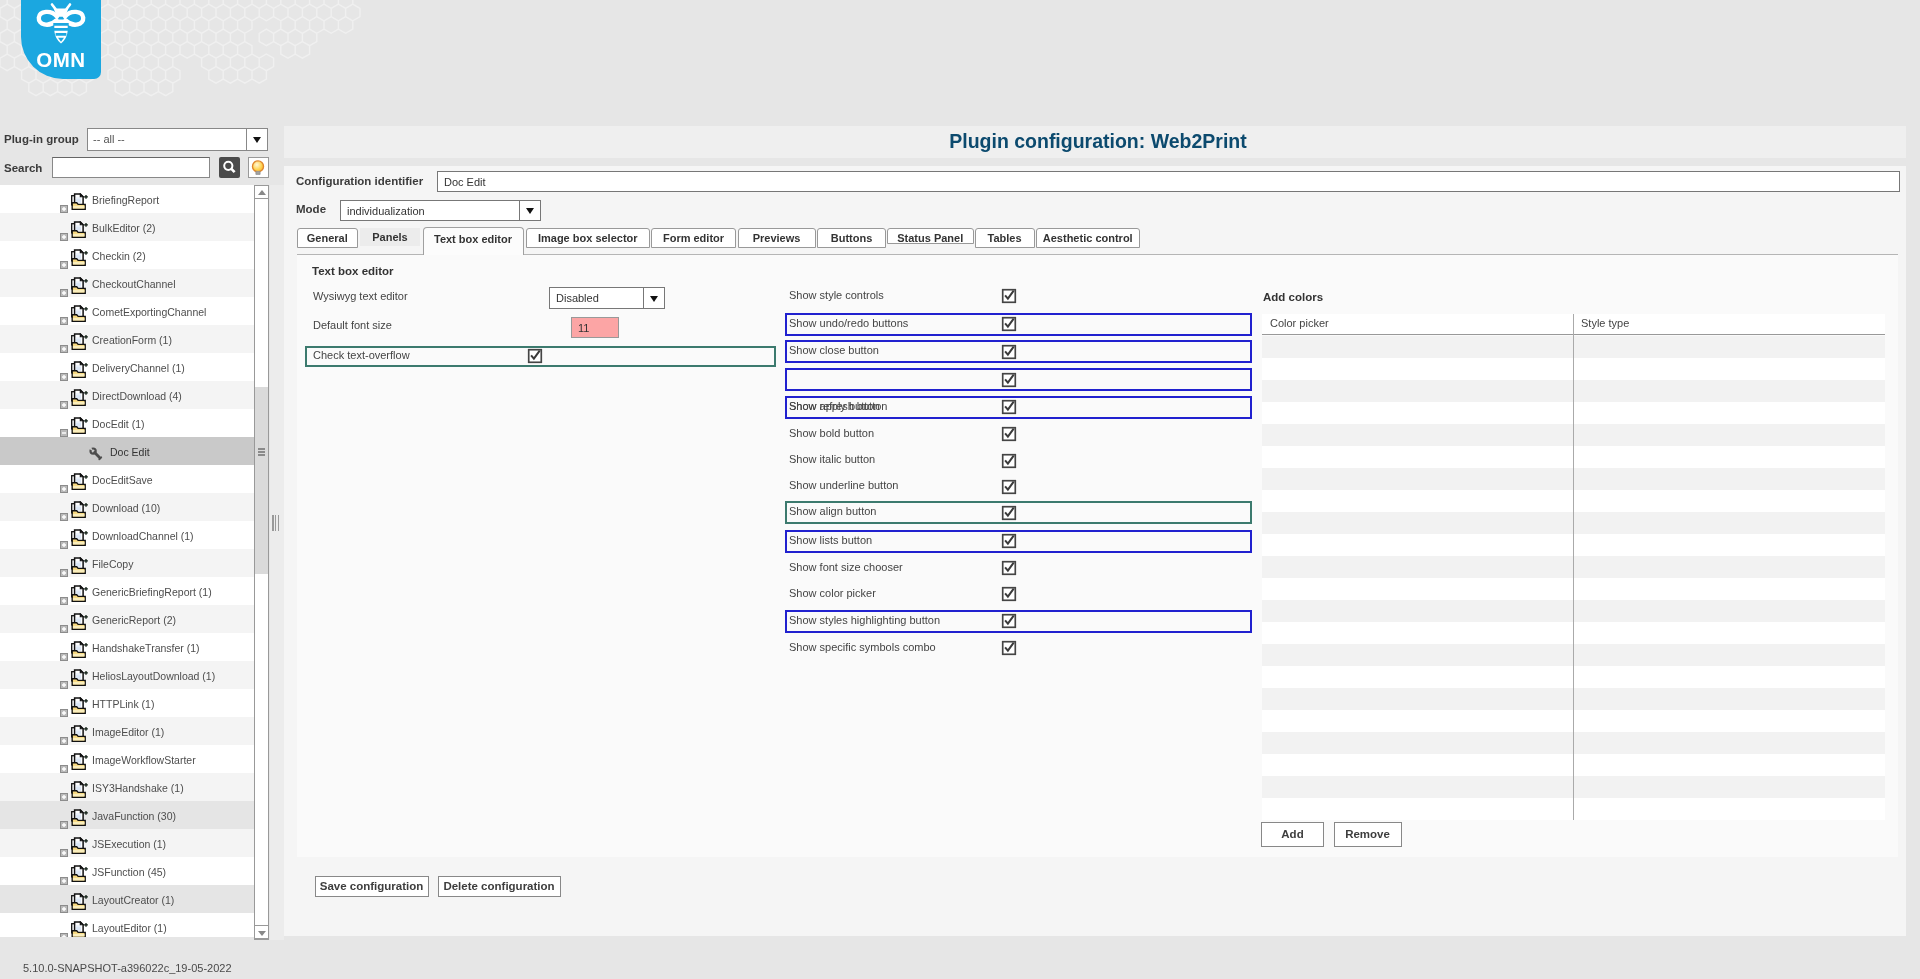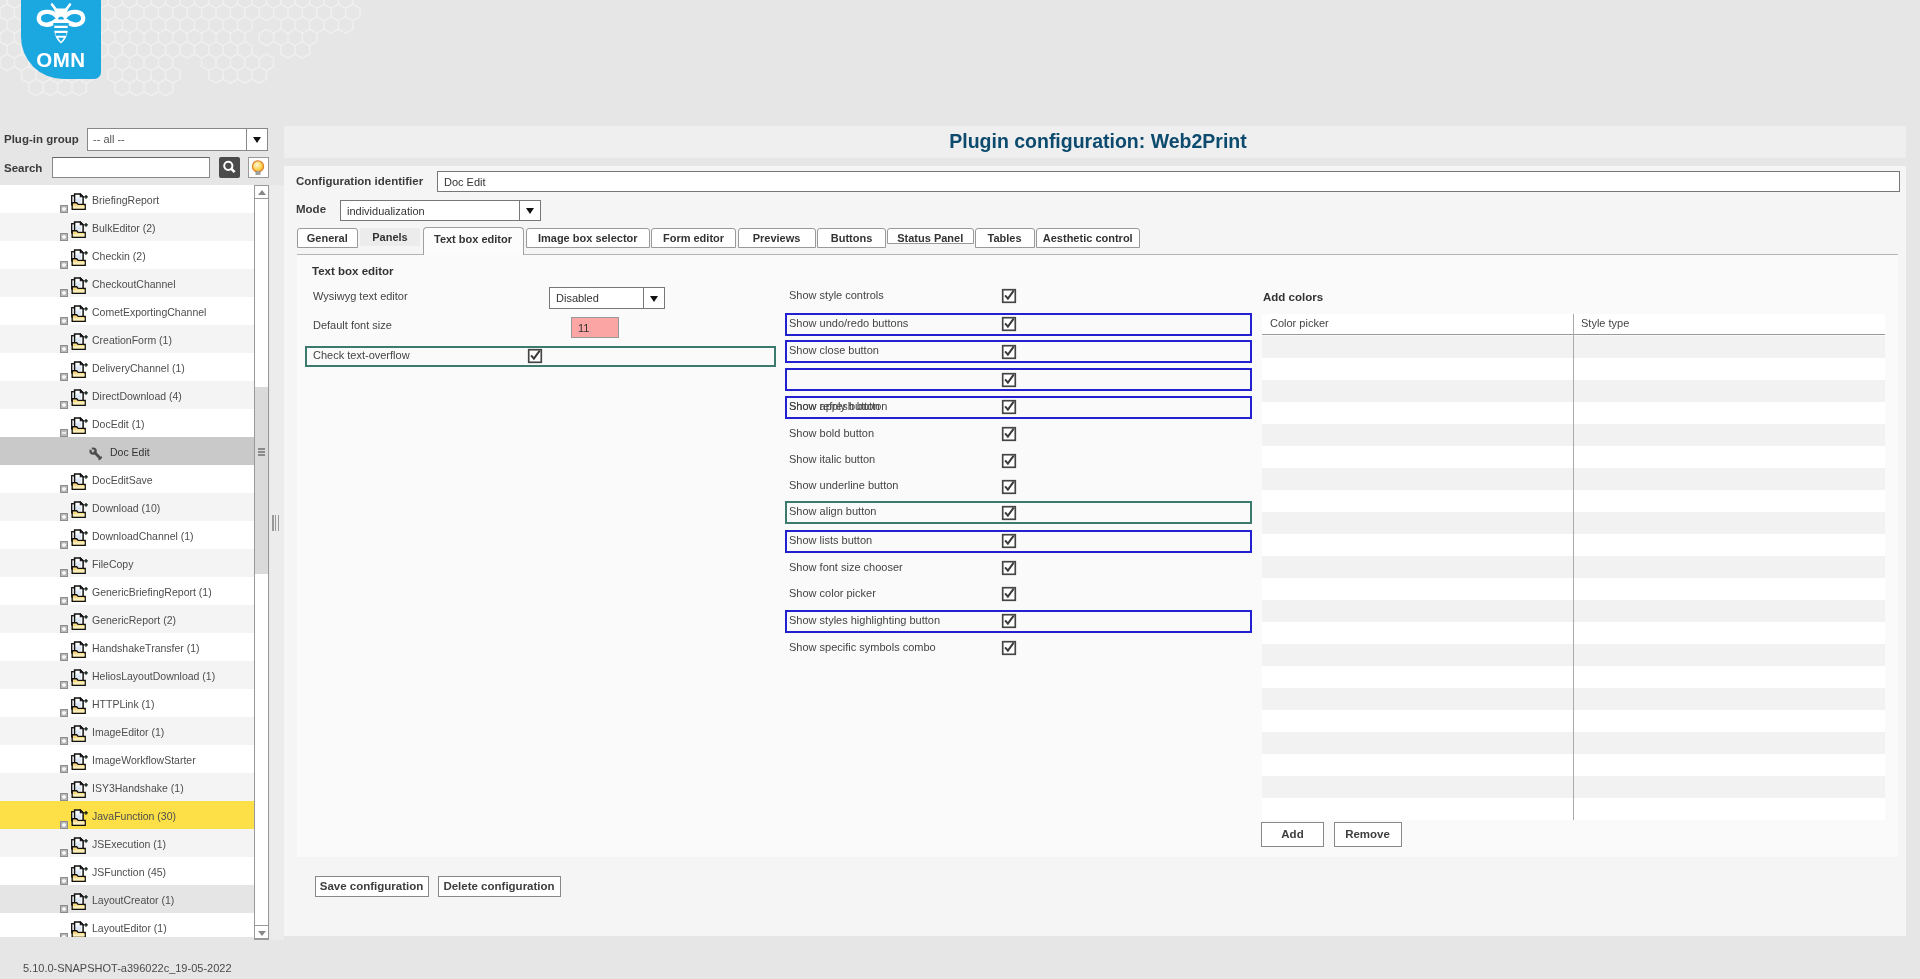--- a/index.html
+++ b/index.html
@@ -418,21 +418,21 @@
 <path d="M4.6,1 h5.7 l2.8,2.8 v8.4 h-8.5 Z" fill="#fff" stroke="#111" stroke-width="1.5"></path>
 <path d="M5.9,4.6 h5.2 v5.2 h-5.2 Z" fill="#dbe7f7"></path>
 <path d="M5.9,4.6 h5.2 v1.6 h-5.2 Z" fill="#eaf1fa"></path>
 <path d="M10.3,1 l2.8,2.8 h-2.8 Z" fill="#fff" stroke="#111" stroke-width="1.1"></path>
 <path d="M2.2,9.7 h4.5 l1.5,1.7 h7 v4.8 h-13 Z" fill="#f6d77f" stroke="#111" stroke-width="1.4"></path>
 <path d="M2.9,12.9 h11.6 v2.6 h-11.6 Z" fill="#faeebd"></path>
 <path d="M14.1,3.3 h1.25 v-1.25 h1.3 v1.25 h1.25 v1.3 h-1.25 v1.25 h-1.3 v-1.25 h-1.25 Z" fill="#0e1c12"></path>
 </svg></div>
       <div style="position:absolute;left:92px;top:9px;font-size:10.5px;color:#4d4d4d;">ISY3Handshake (1)</div>
     </div>
-<div style="position:absolute;left:0;top:616px;width:254px;height:28px;background:#fde047;">
+<div style="position:absolute;left:0;top:616px;width:254px;height:28px;background:#e5e5e5;">
       <div style="position:absolute;left:60px;top:13.5px;"><svg width="8" height="8" viewBox="0 0 8 8">
           <rect x="0.5" y="0.5" width="7" height="7" fill="#b9b9b9" stroke="#8c8c8c"></rect>
           <path d="M2,4 h4 M4,2 v4" stroke="#fff" stroke-width="1.4"></path>
         </svg></div>
       <div style="position:absolute;left:70px;top:7.5px;"><svg width="18" height="18" viewBox="0 0 18 18">
 <rect x="1.7" y="2.7" width="5.4" height="9.2" fill="#fff" stroke="#111" stroke-width="1.3"></rect>
 <path d="M4.6,1 h5.7 l2.8,2.8 v8.4 h-8.5 Z" fill="#fff" stroke="#111" stroke-width="1.5"></path>
 <path d="M5.9,4.6 h5.2 v5.2 h-5.2 Z" fill="#dbe7f7"></path>
 <path d="M5.9,4.6 h5.2 v1.6 h-5.2 Z" fill="#eaf1fa"></path>
 <path d="M10.3,1 l2.8,2.8 h-2.8 Z" fill="#fff" stroke="#111" stroke-width="1.1"></path>

